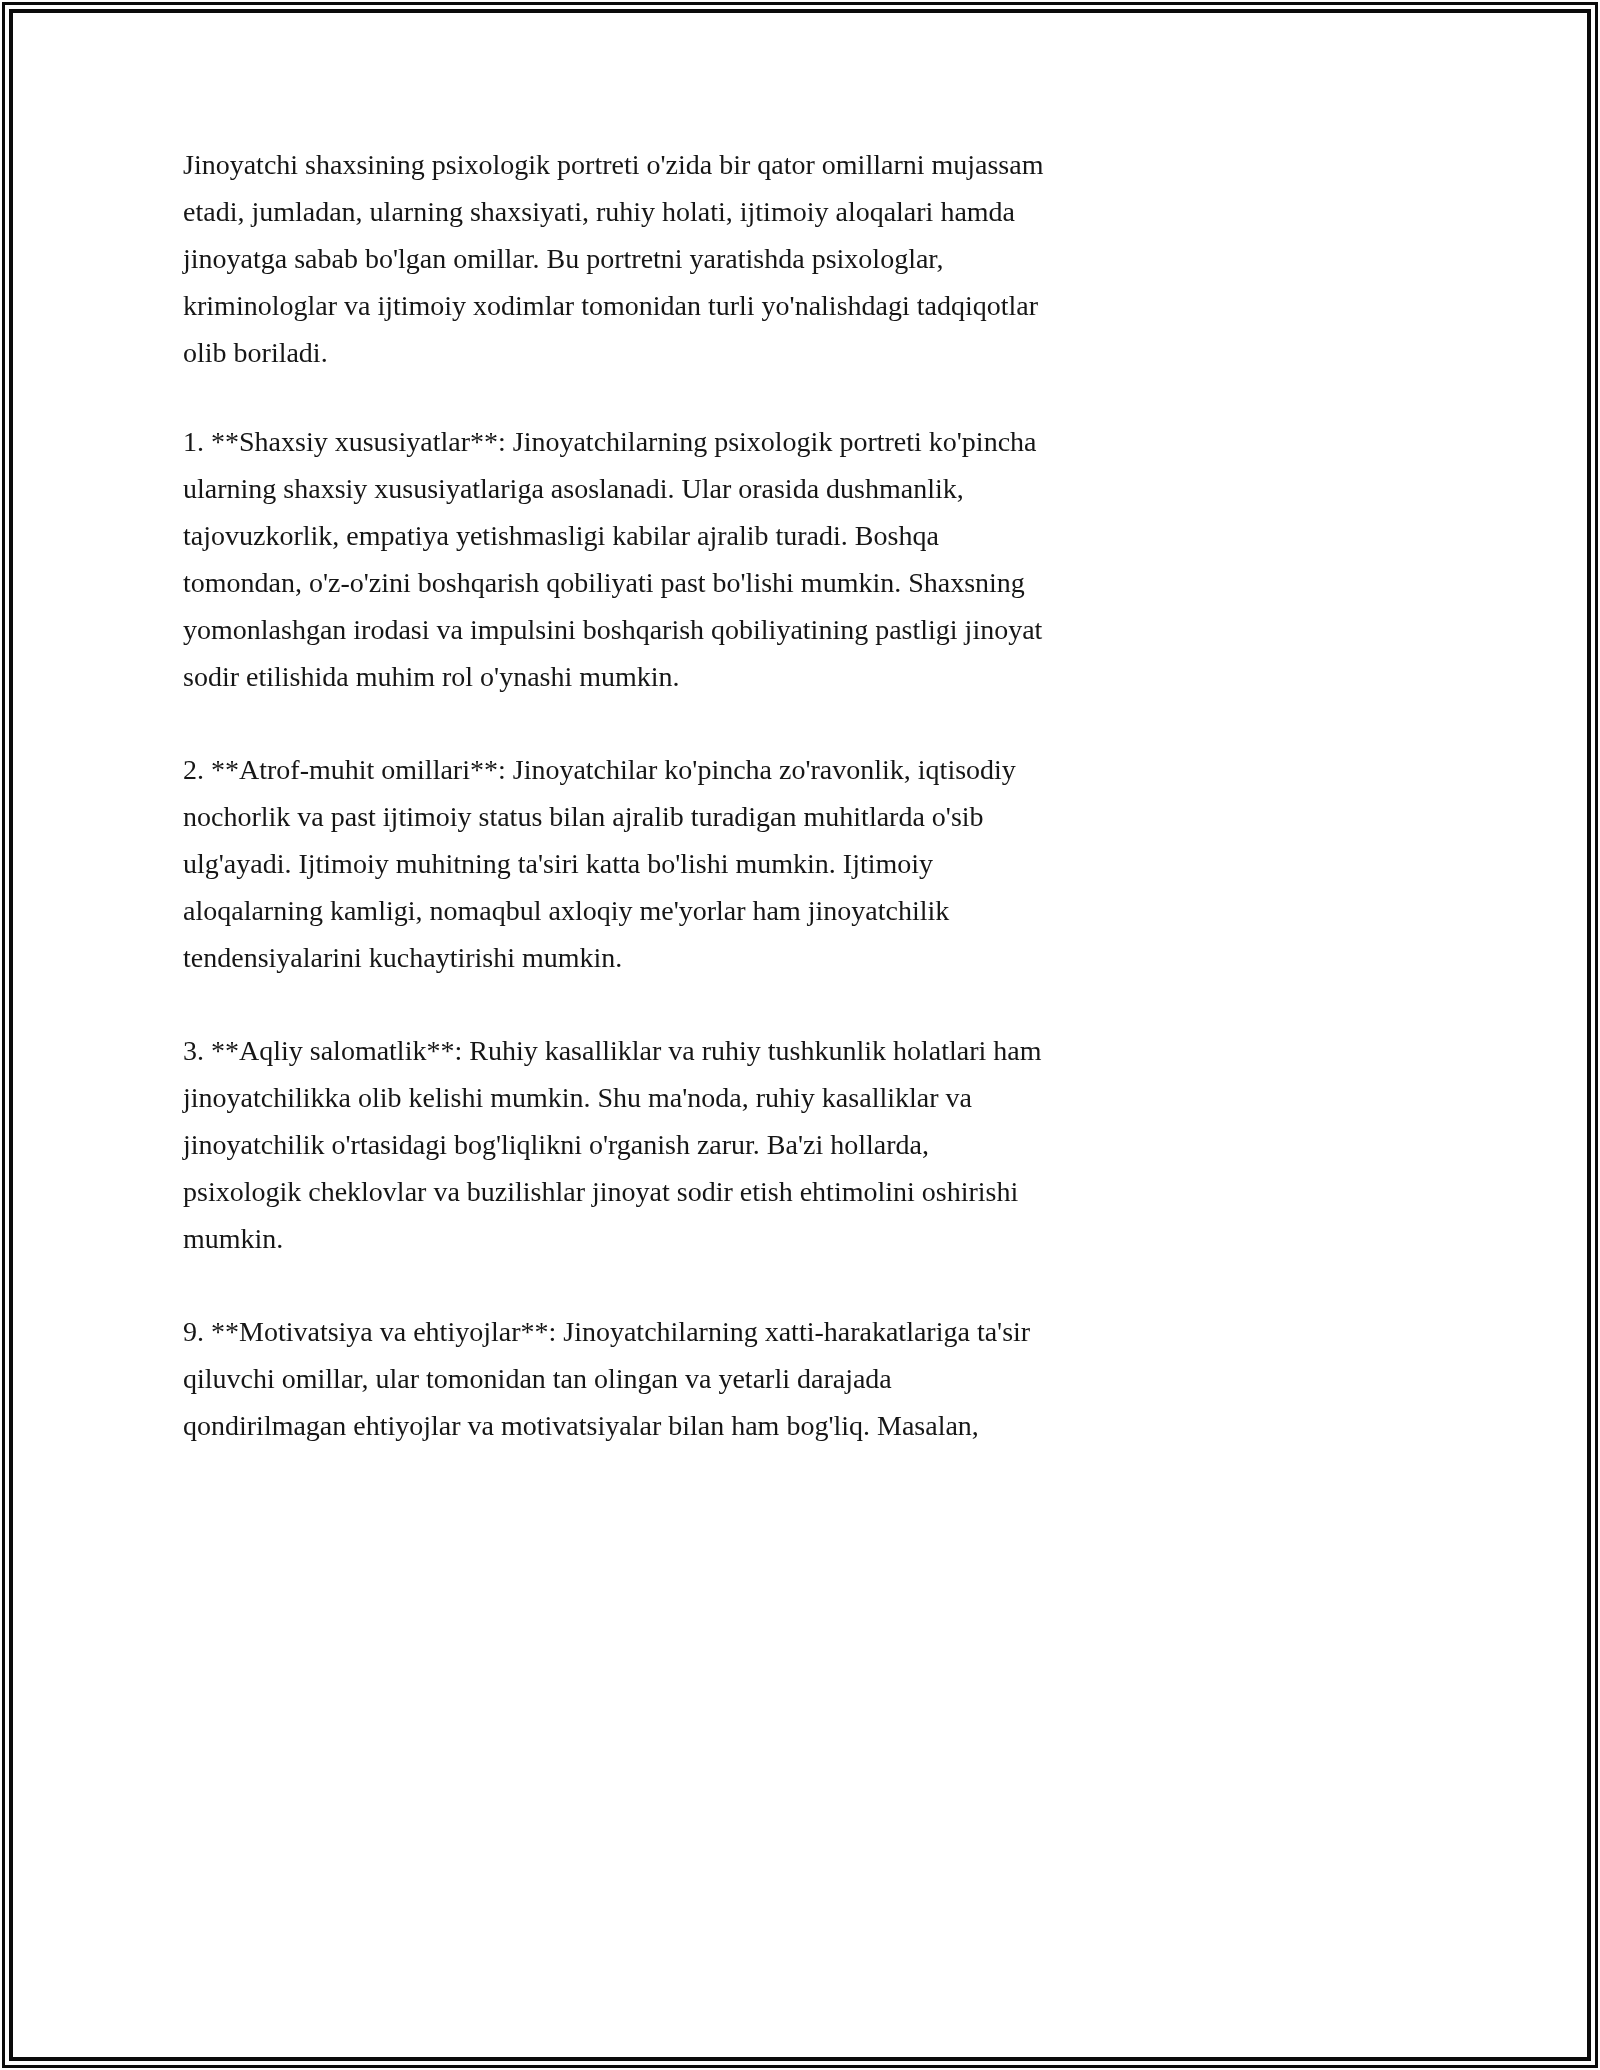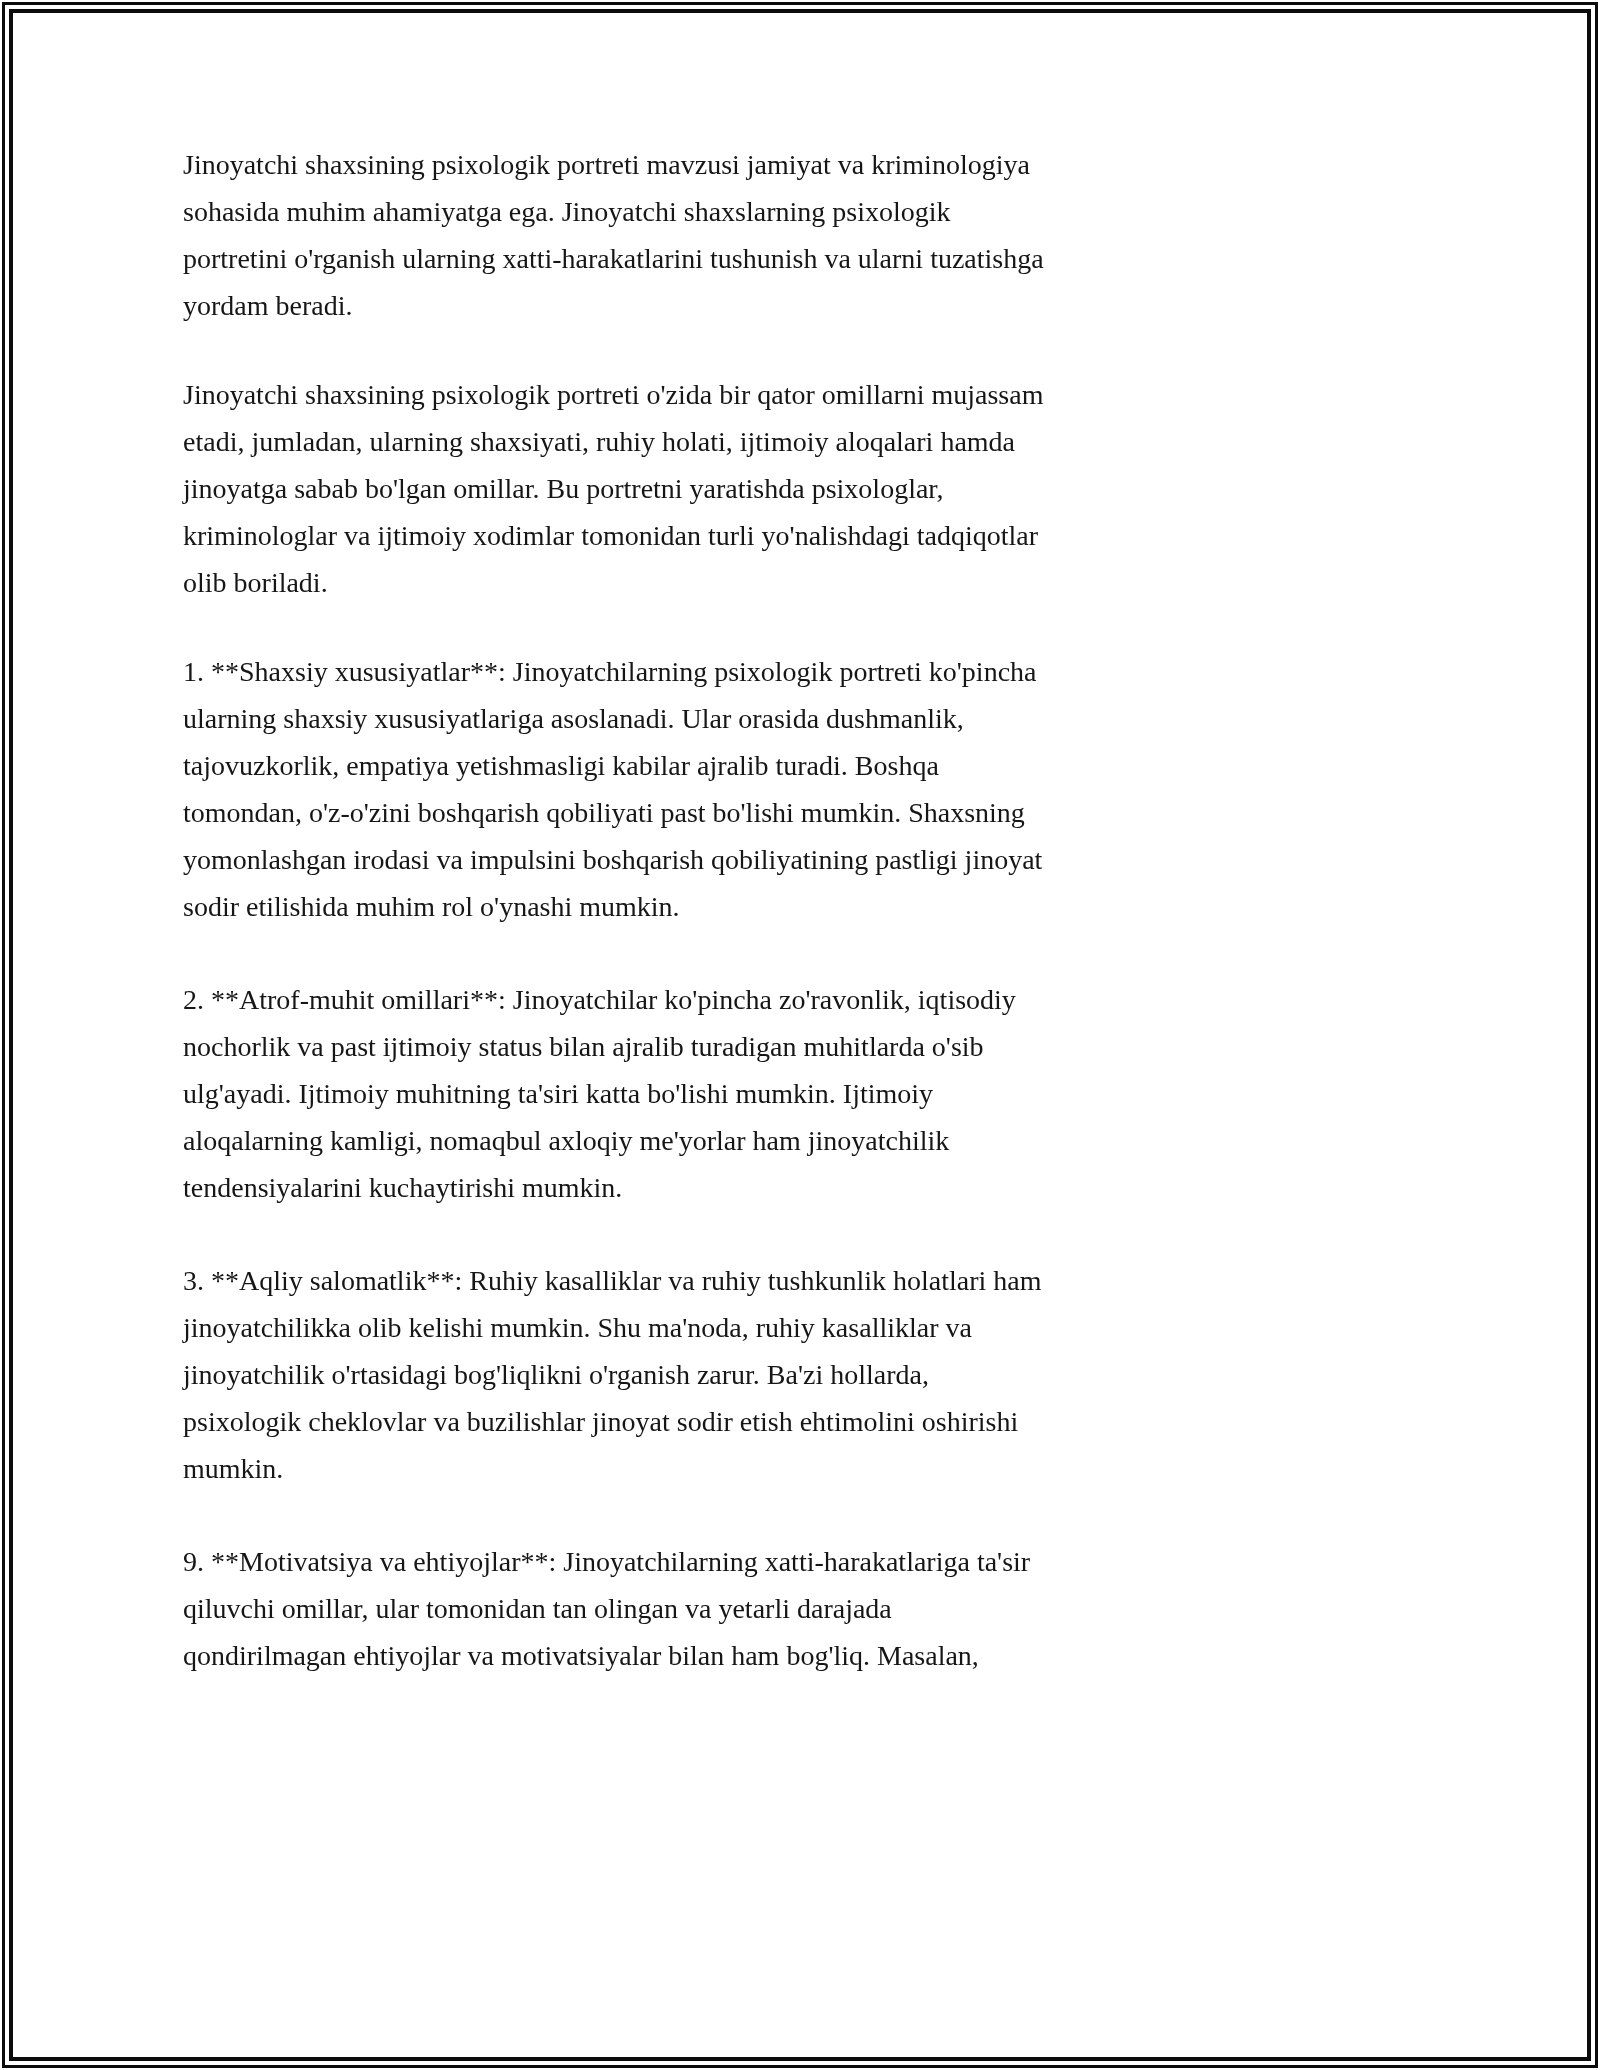--- a/index.html
+++ b/index.html
@@ -48,21 +48,20 @@
   .para.list-item {
     margin-bottom: 46px;
   }
 </style>
 </head>
 <body>
 
 <div class="outer-frame">
   <div class="inner-frame">
     <div class="content">
-      <p class="para">Jinoyatchi shaxsining psixologik portreti mavzusi jamiyat va kriminologiya sohasida muhim ahamiyatga ega. Jinoyatchi shaxslarning psixologik portretini o'rganish ularning xatti-harakatlarini tushunish va ularni tuzatishga yordam beradi.</p>
       <p class="para">Jinoyatchi shaxsining psixologik portreti o'zida bir qator omillarni mujassam etadi, jumladan, ularning shaxsiyati, ruhiy holati, ijtimoiy aloqalari hamda jinoyatga sabab bo'lgan omillar. Bu portretni yaratishda psixologlar, kriminologlar va ijtimoiy xodimlar tomonidan turli yo'nalishdagi tadqiqotlar olib boriladi.</p>
       <p class="para list-item">1. **Shaxsiy xususiyatlar**: Jinoyatchilarning psixologik portreti ko'pincha ularning shaxsiy xususiyatlariga asoslanadi. Ular orasida dushmanlik, tajovuzkorlik, empatiya yetishmasligi kabilar ajralib turadi. Boshqa tomondan, o'z-o'zini boshqarish qobiliyati past bo'lishi mumkin. Shaxsning yomonlashgan irodasi va impulsini boshqarish qobiliyatining pastligi jinoyat sodir etilishida muhim rol o'ynashi mumkin.</p>
       <p class="para list-item">2. **Atrof-muhit omillari**: Jinoyatchilar ko'pincha zo'ravonlik, iqtisodiy nochorlik va past ijtimoiy status bilan ajralib turadigan muhitlarda o'sib ulg'ayadi. Ijtimoiy muhitning ta'siri katta bo'lishi mumkin. Ijtimoiy aloqalarning kamligi, nomaqbul axloqiy me'yorlar ham jinoyatchilik tendensiyalarini kuchaytirishi mumkin.</p>
       <p class="para list-item">3. **Aqliy salomatlik**: Ruhiy kasalliklar va ruhiy tushkunlik holatlari ham jinoyatchilikka olib kelishi mumkin. Shu ma'noda, ruhiy kasalliklar va jinoyatchilik o'rtasidagi bog'liqlikni o'rganish zarur. Ba'zi hollarda, psixologik cheklovlar va buzilishlar jinoyat sodir etish ehtimolini oshirishi mumkin.</p>
       <p class="para list-item">9. **Motivatsiya va ehtiyojlar**: Jinoyatchilarning xatti-harakatlariga ta'sir qiluvchi omillar, ular tomonidan tan olingan va yetarli darajada qondirilmagan ehtiyojlar va motivatsiyalar bilan ham bog'liq. Masalan,</p>
     </div>
   </div>
 </div>
 
 </body></html>

